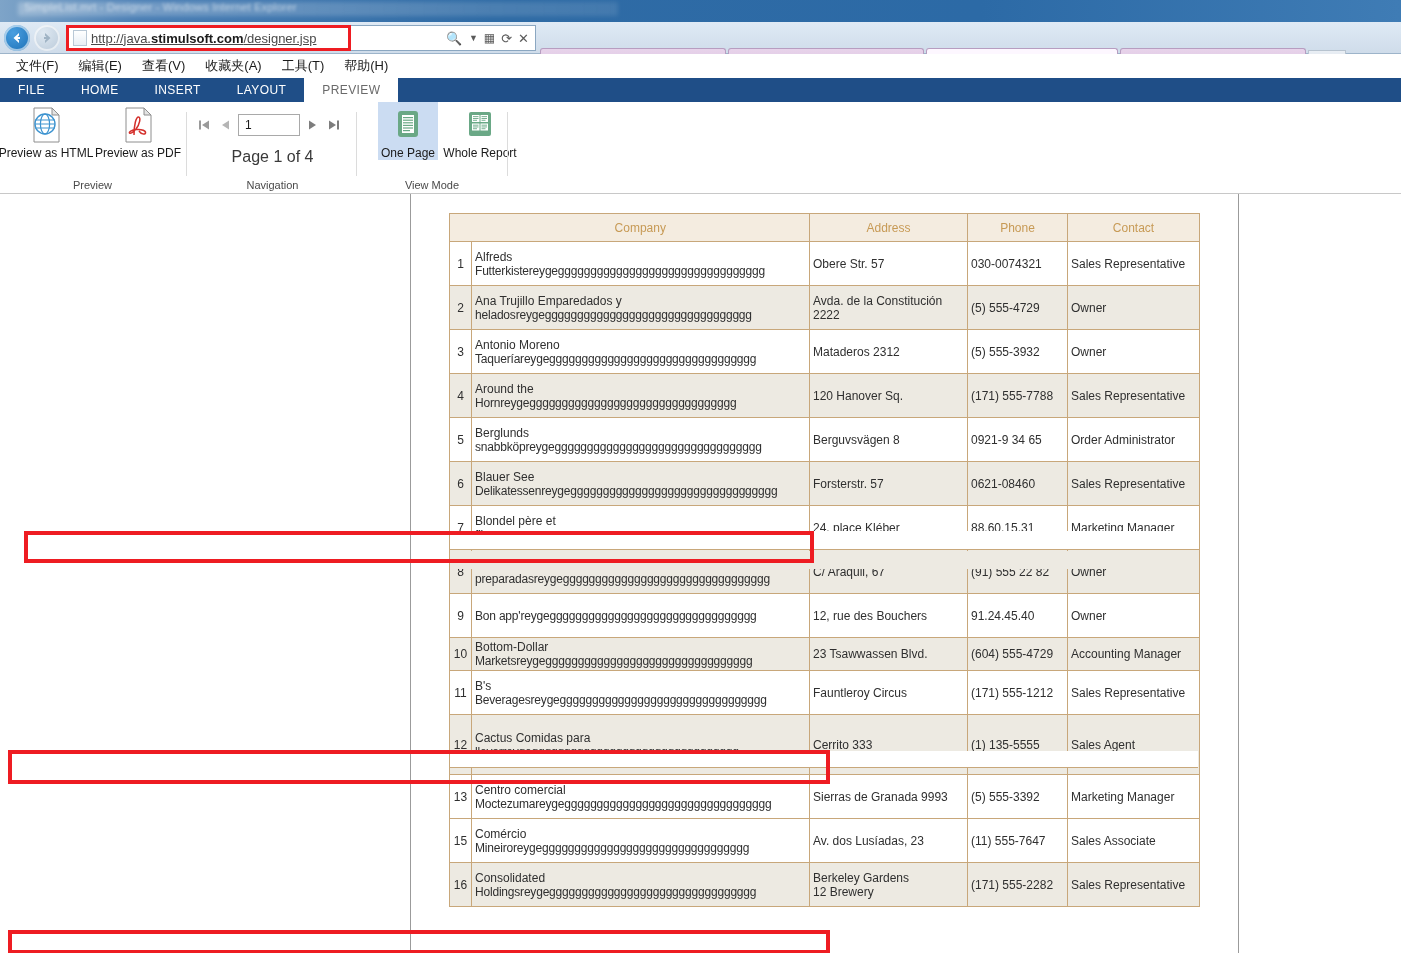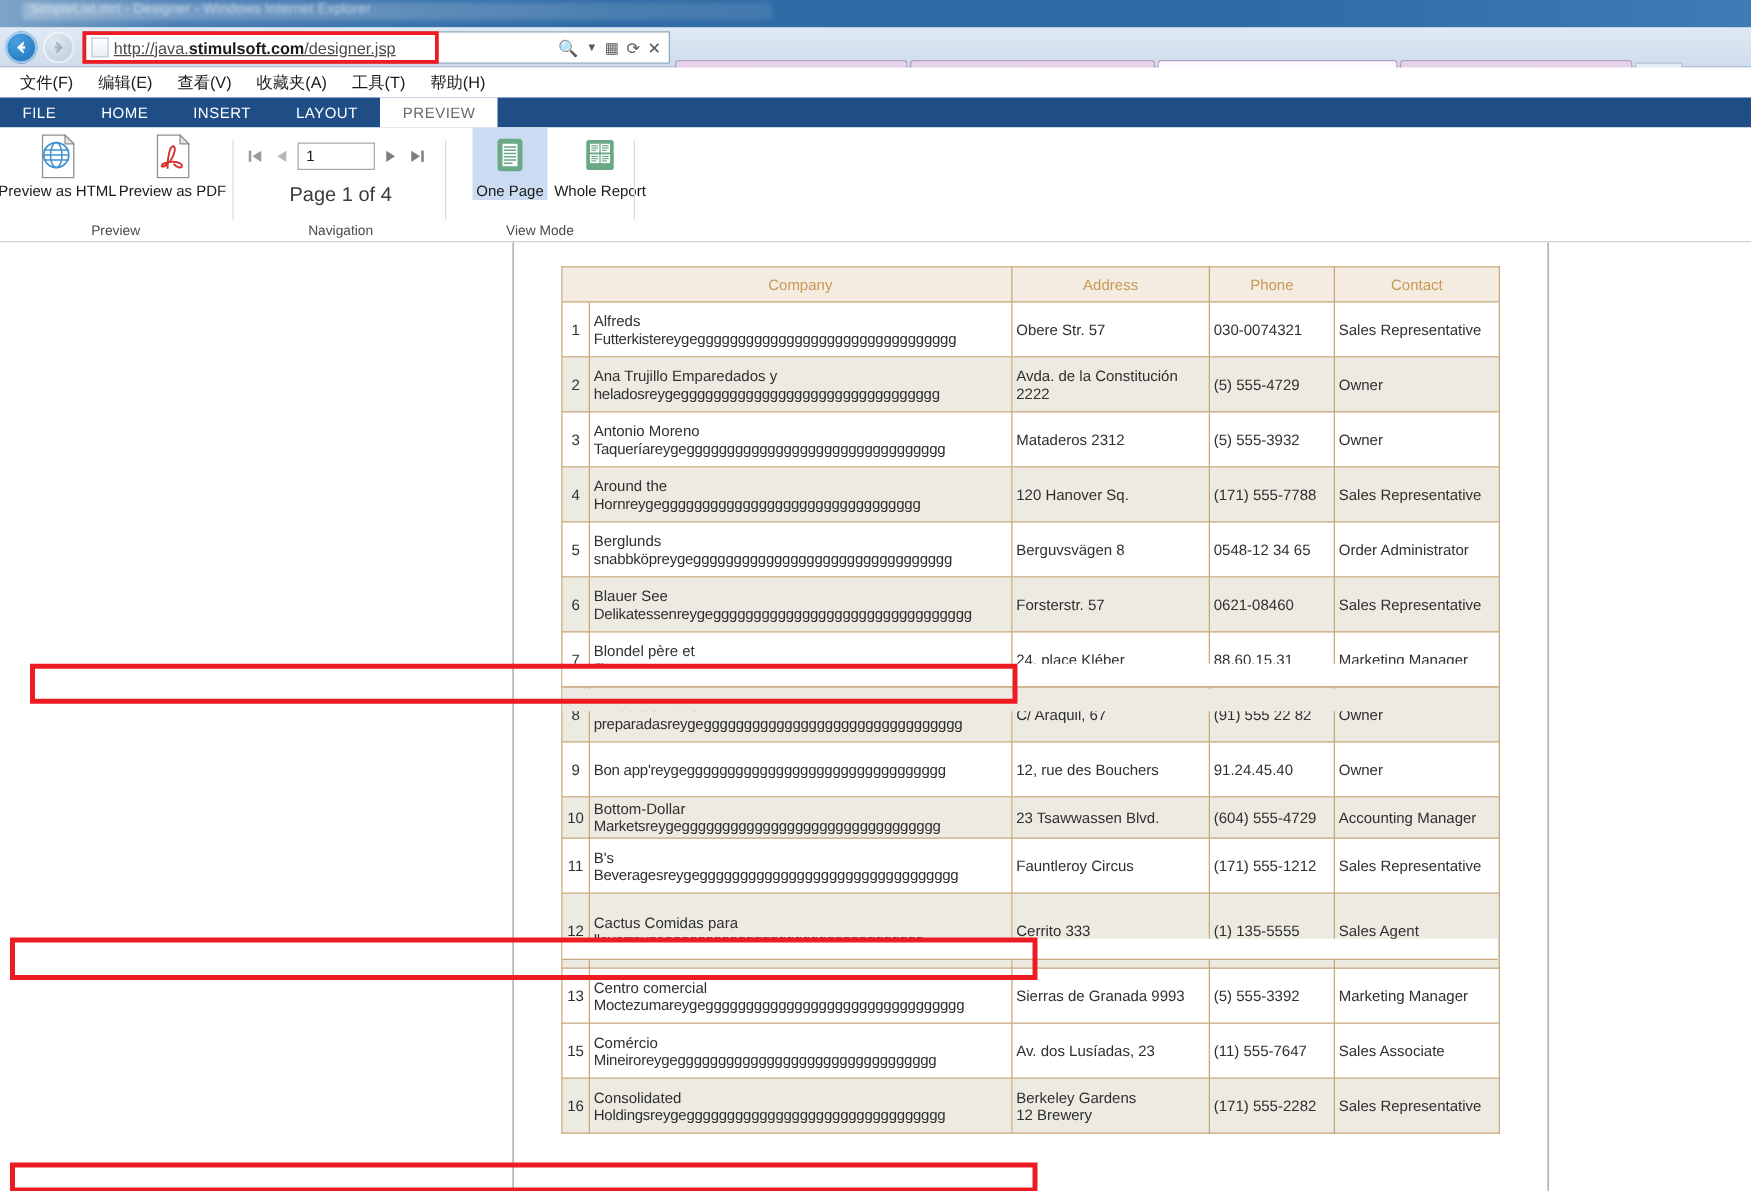--- a/index.html
+++ b/index.html
@@ -459,21 +459,21 @@
           </tr>
           <tr class="">
             <td class="num" style="height: 44px;">5</td>
             <td class="cell comp">
               <div class="l1">Berglunds</div>
               <div class="l2 gtail">snabbköpreygegggggggggggggggggggggggggggggggg</div>
             </td>
             <td class="cell">
               <div class="l1">Berguvsvägen 8</div>
             </td>
-            <td class="cell">0548-12 34 65</td>
+            <td class="cell">0921-9 34 65</td>
             <td class="cell">Order Administrator</td>
           </tr>
           <tr class="alt">
             <td class="num" style="height: 44px;">6</td>
             <td class="cell comp">
               <div class="l1">Blauer See</div>
               <div class="l2 gtail">Delikatessenreygegggggggggggggggggggggggggggggggg</div>
             </td>
             <td class="cell">
               <div class="l1">Forsterstr. 57</div>

